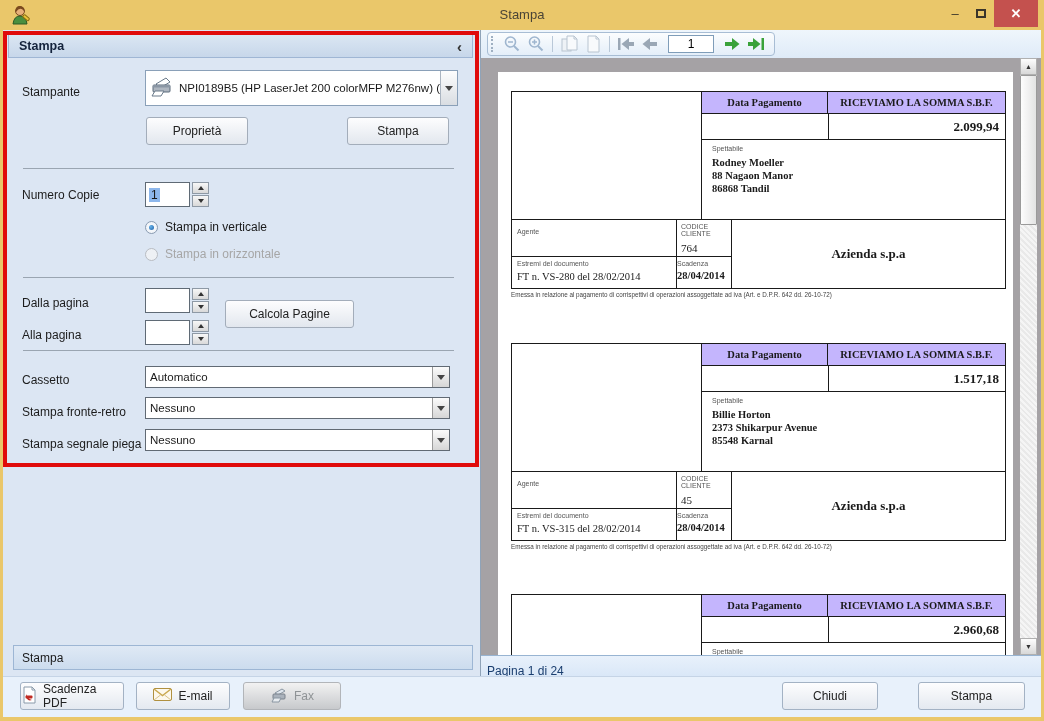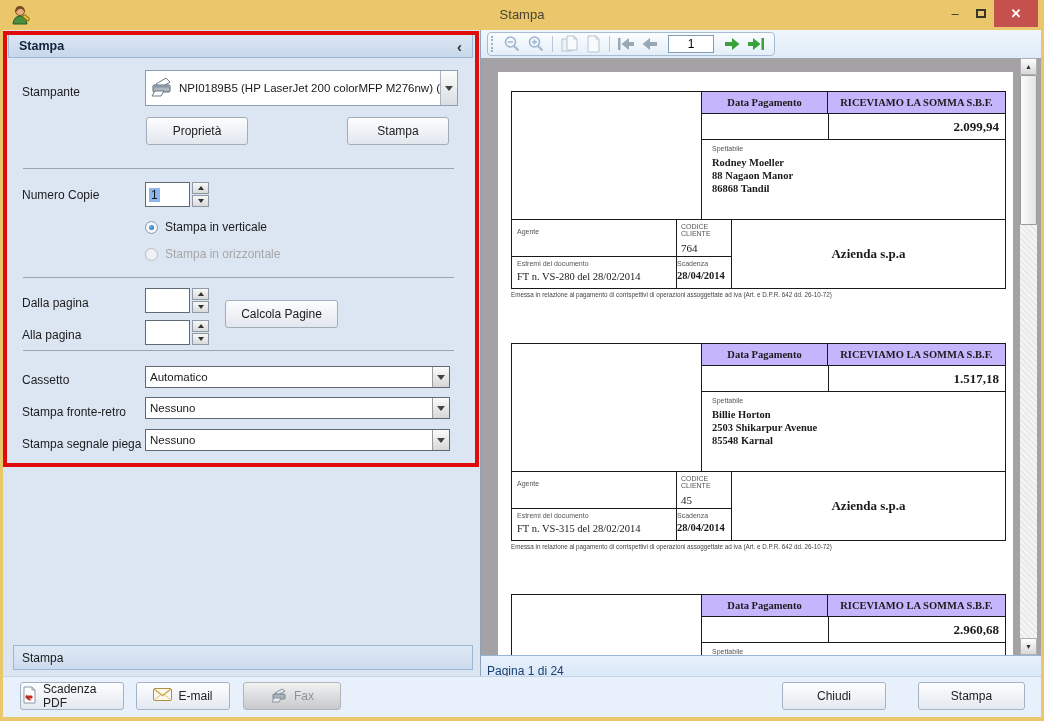--- a/index.html
+++ b/index.html
@@ -34,21 +34,21 @@
       border:1px solid #8aa0b8; display:flex; align-items:center; }
   .printer-combo .pc-text { flex:1; font-size:11.5px; white-space:nowrap; overflow:hidden; padding-left:2px; }
   .pc-arrow { width:17px; height:34px; background:linear-gradient(#fdfdfd,#d9dde2); border-left:1px solid #aab4c0;
       display:flex; align-items:center; justify-content:center; }
   .tri-down { width:0; height:0; border-left:4px solid transparent; border-right:4px solid transparent; border-top:5px solid #444; }
 
   .btn { background:linear-gradient(#fdfdfe,#e2e7ee); border:1px solid #a3adba; border-radius:3px;
       font-size:12px; color:#222; display:flex; align-items:center; justify-content:center; cursor:default; }
   .btn-proprieta { position:absolute; left:143px; top:87px; width:102px; height:28px; }
   .btn-stampa-top { position:absolute; left:344px; top:87px; width:102px; height:28px; }
-  .btn-calcola { position:absolute; left:222px; top:270px; width:113px; height:28px; }
+  .btn-calcola { position:absolute; left:222px; top:270px; width:129px; height:28px; }
 
   .sep { position:absolute; left:20px; right:26px; height:1px; background:#9aa5b1; }
 
   .spinbox { position:absolute; display:flex; height:25px; }
   .spin-field { width:45px; height:25px; background:#fff; border:1px solid #5f6a75; display:flex; align-items:center; padding-left:3px; font-size:12px; }
   .spin-sel { background:#8db7ec; padding:0 2px; }
   .spin-btns { display:flex; flex-direction:column; margin-left:2px; }
   .spin-btn { width:17px; height:12px; background:linear-gradient(#f7f7f7,#d9d9d9); border:1px solid #8e99a5;
       display:flex; align-items:center; justify-content:center; }
   .spin-btn + .spin-btn { margin-top:1px; }
@@ -101,21 +101,21 @@
 
   
   .footer { position:absolute; left:0; top:646px; width:1038px; height:41px; background:#e8f1fb; border-top:1px solid #c5d4e6; }
   .f-btn { position:absolute; top:5px; height:28px; background:linear-gradient(#fdfdfe,#e4e9f0);
       border:1px solid #a3b2c4; border-radius:3px; display:flex; align-items:center; justify-content:center;
       font-size:12px; color:#222; gap:6px; }
   .f-btn.disabled { background:linear-gradient(#f2f2f2,#c7c9cc); color:#8f9396; border-color:#b2b5b9; }
   .f-esporta { left:17px; width:104px; }
   .f-email { left:133px; width:94px; }
   .f-fax { left:240px; width:98px; }
-  .f-chiudi { left:779px; width:104px; }
+  .f-chiudi { left:779px; width:96px; }
   .f-stampa { left:915px; width:107px; }
 
   
   .receipt { position:absolute; left:13px; width:495px; }
   .r1 { top:19px; } .r2 { top:271px; } .r3 { top:522px; }
   .r-top { position:relative; height:128px; border:1px solid #1a1a1a; border-bottom:none; }
   .c-blank { position:absolute; left:0; top:0; width:190px; height:100%; border-right:1px solid #1a1a1a; }
   .c-hdr { position:absolute; top:0; height:22px; background:#c4b5fd; border-bottom:1px solid #1a1a1a;
       display:flex; align-items:center; justify-content:center;
       font-family:"Liberation Serif", serif; font-weight:bold; font-size:10.5px; }
@@ -386,21 +386,21 @@
               <div class="c-blank"></div>
               <div class="c-hdr c-hdr1">Data Pagamento</div>
               <div class="c-hdr c-hdr2">RICEVIAMO LA SOMMA S.B.F.</div>
               <div class="c-amtrow">
                 <div class="c-amtdiv"></div>
                 <div class="c-amount">1.517,18</div>
               </div>
               <div class="c-spett">
                 <div class="tiny-label">Spettabile</div>
                 <div class="r-name">Billie Horton</div>
-                <div class="r-addr">2503 Shikarpur Avenue</div>
+                <div class="r-addr">2373 Shikarpur Avenue</div>
                 <div class="r-addr">85548 Karnal</div>
               </div>
             </div>
             <div class="r-bottom">
               <div class="c-agente"><span class="tiny-label">Agente</span></div>
               <div class="c-codice">
                 <div class="tiny-label">CODICE CLIENTE</div>
                 <div class="c-codval">45</div>
               </div>
               <div class="c-estremi">

